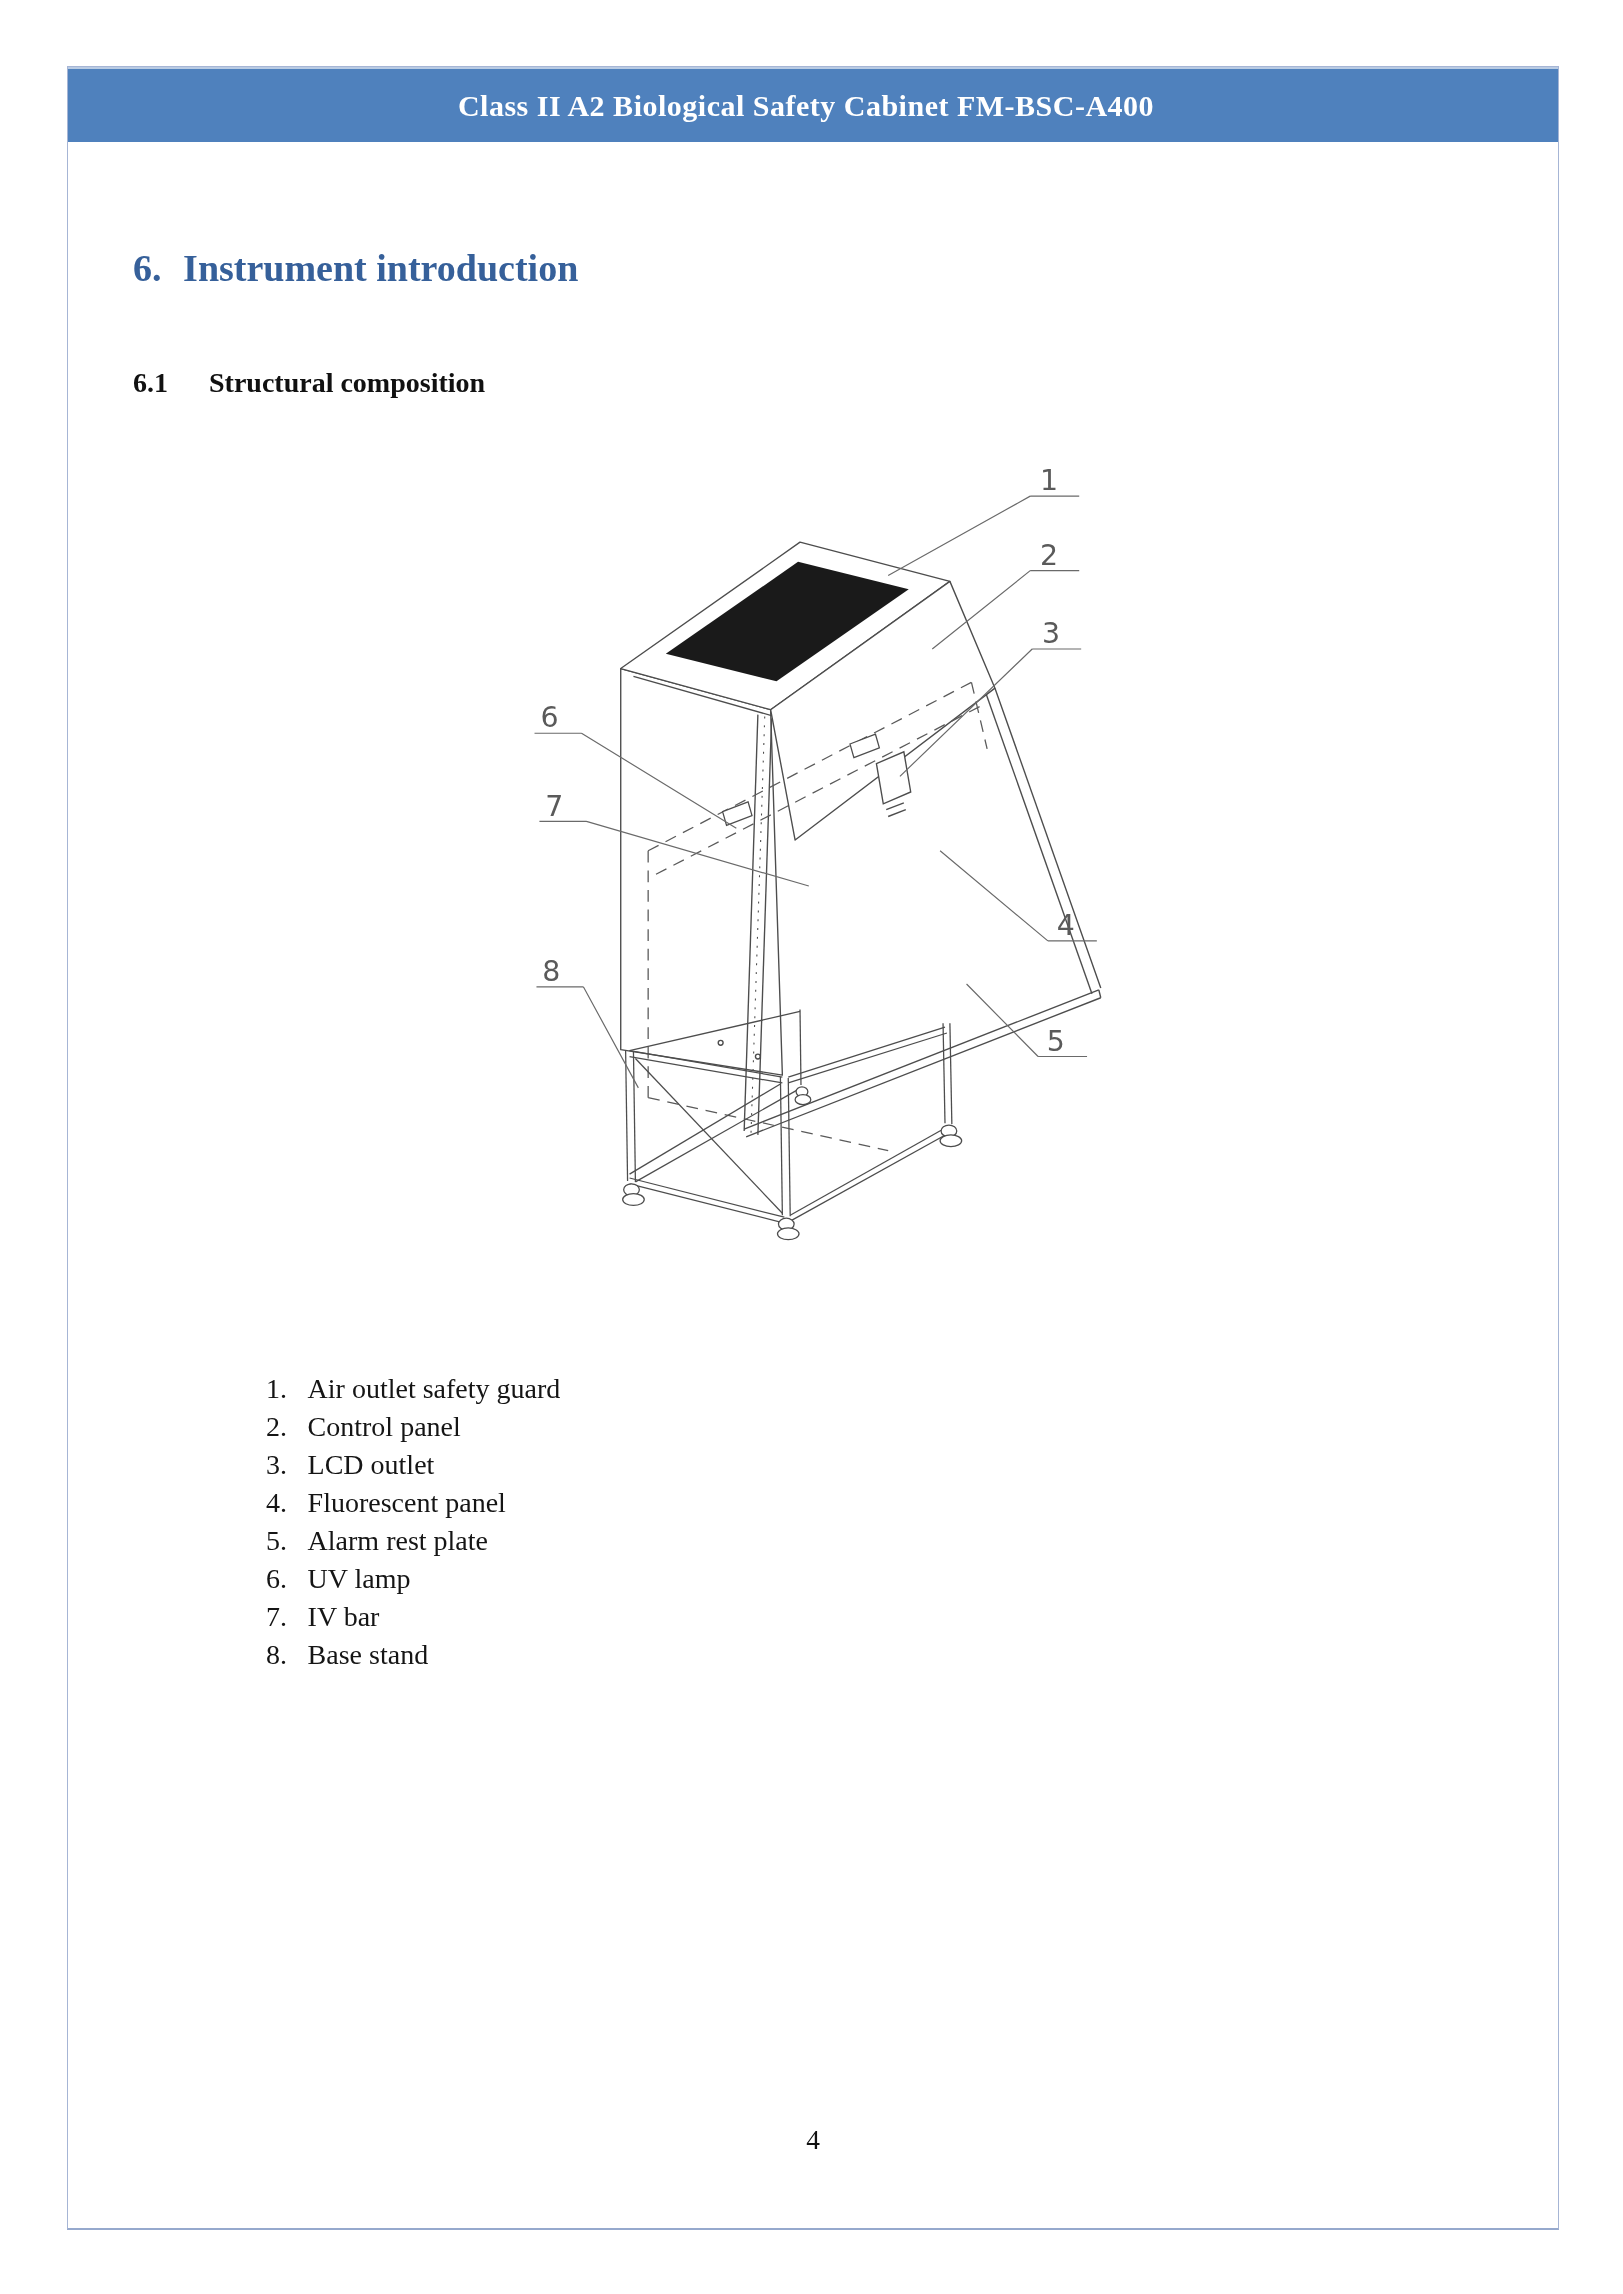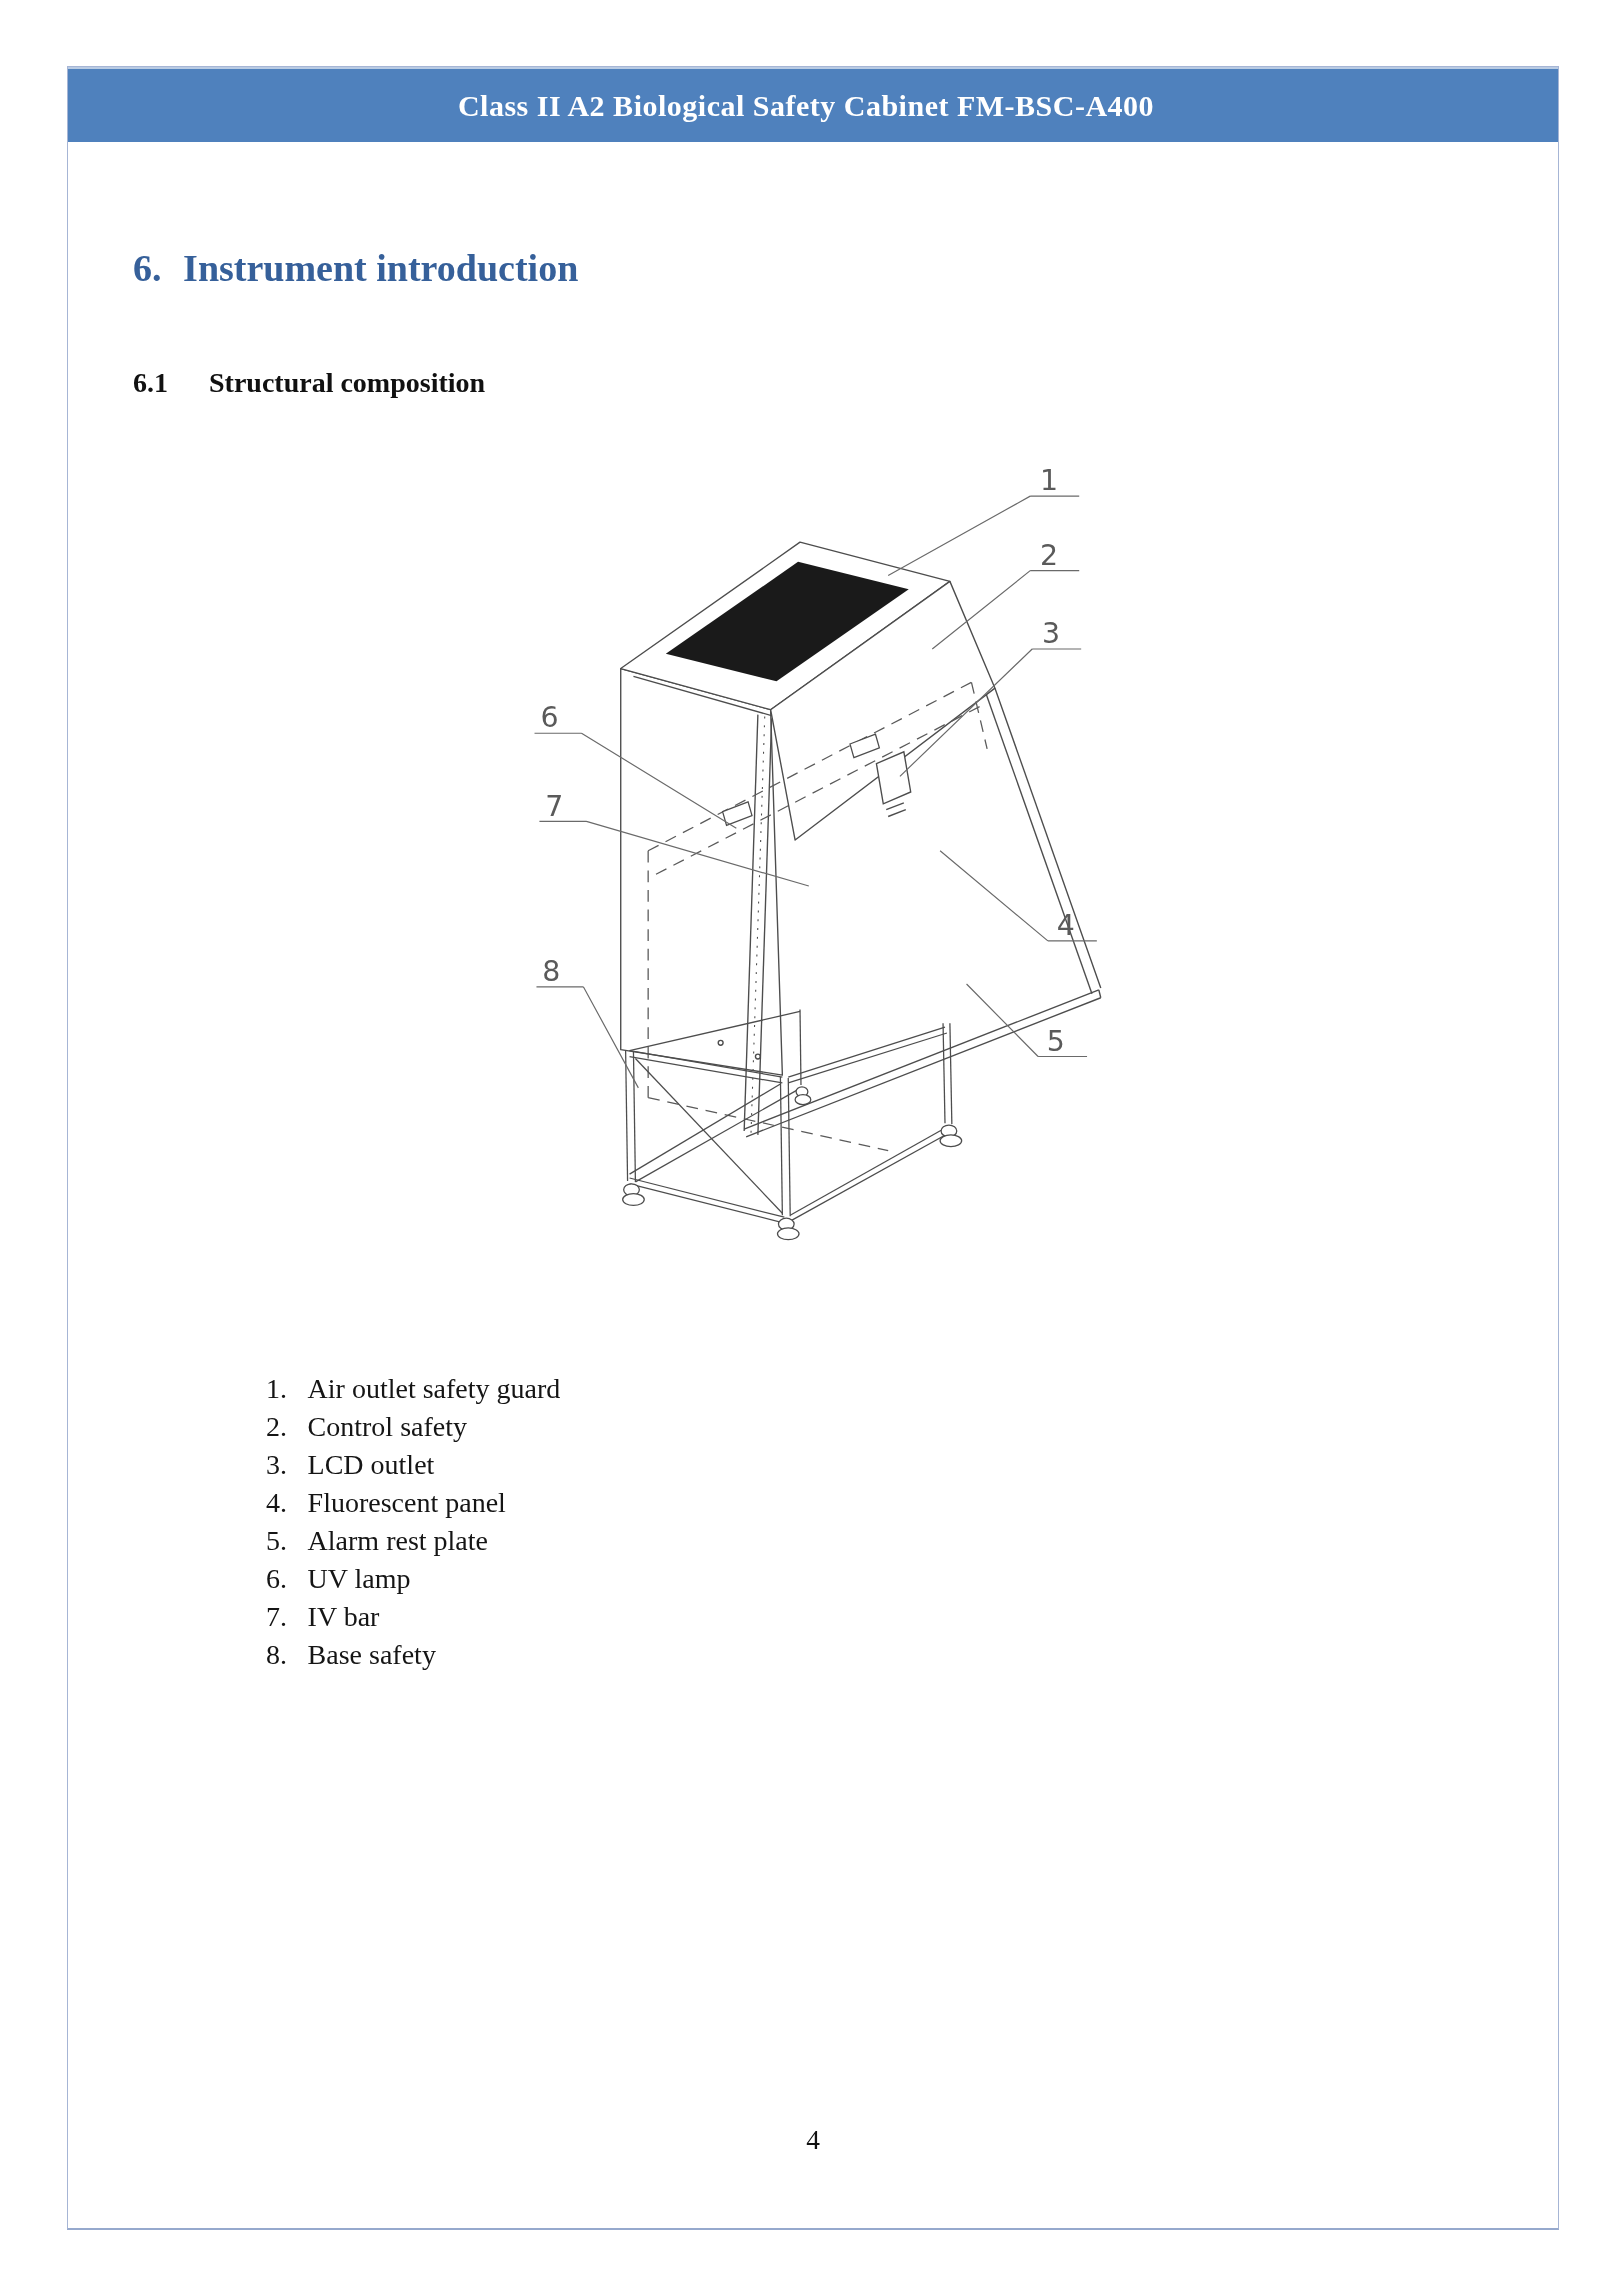--- a/index.html
+++ b/index.html
@@ -225,21 +225,21 @@
     </div>
 
 
     <div class="parts-list">
       <div class="part-row">
         <span class="pnum">1.</span>
         <span class="plabel">Air outlet safety guard</span>
       </div>
       <div class="part-row">
         <span class="pnum">2.</span>
-        <span class="plabel">Control safety</span>
+        <span class="plabel">Control panel</span>
       </div>
       <div class="part-row">
         <span class="pnum">3.</span>
         <span class="plabel">LCD outlet</span>
       </div>
       <div class="part-row">
         <span class="pnum">4.</span>
         <span class="plabel">Fluorescent panel</span>
       </div>
       <div class="part-row">
@@ -249,21 +249,21 @@
       <div class="part-row">
         <span class="pnum">6.</span>
         <span class="plabel">UV lamp</span>
       </div>
       <div class="part-row">
         <span class="pnum">7.</span>
         <span class="plabel">IV bar</span>
       </div>
       <div class="part-row">
         <span class="pnum">8.</span>
-        <span class="plabel">Base safety</span>
+        <span class="plabel">Base stand</span>
       </div>
     </div>
 
     <div class="page-number">4</div>
 
   </div>
 </div>
 
 
 </body></html>

